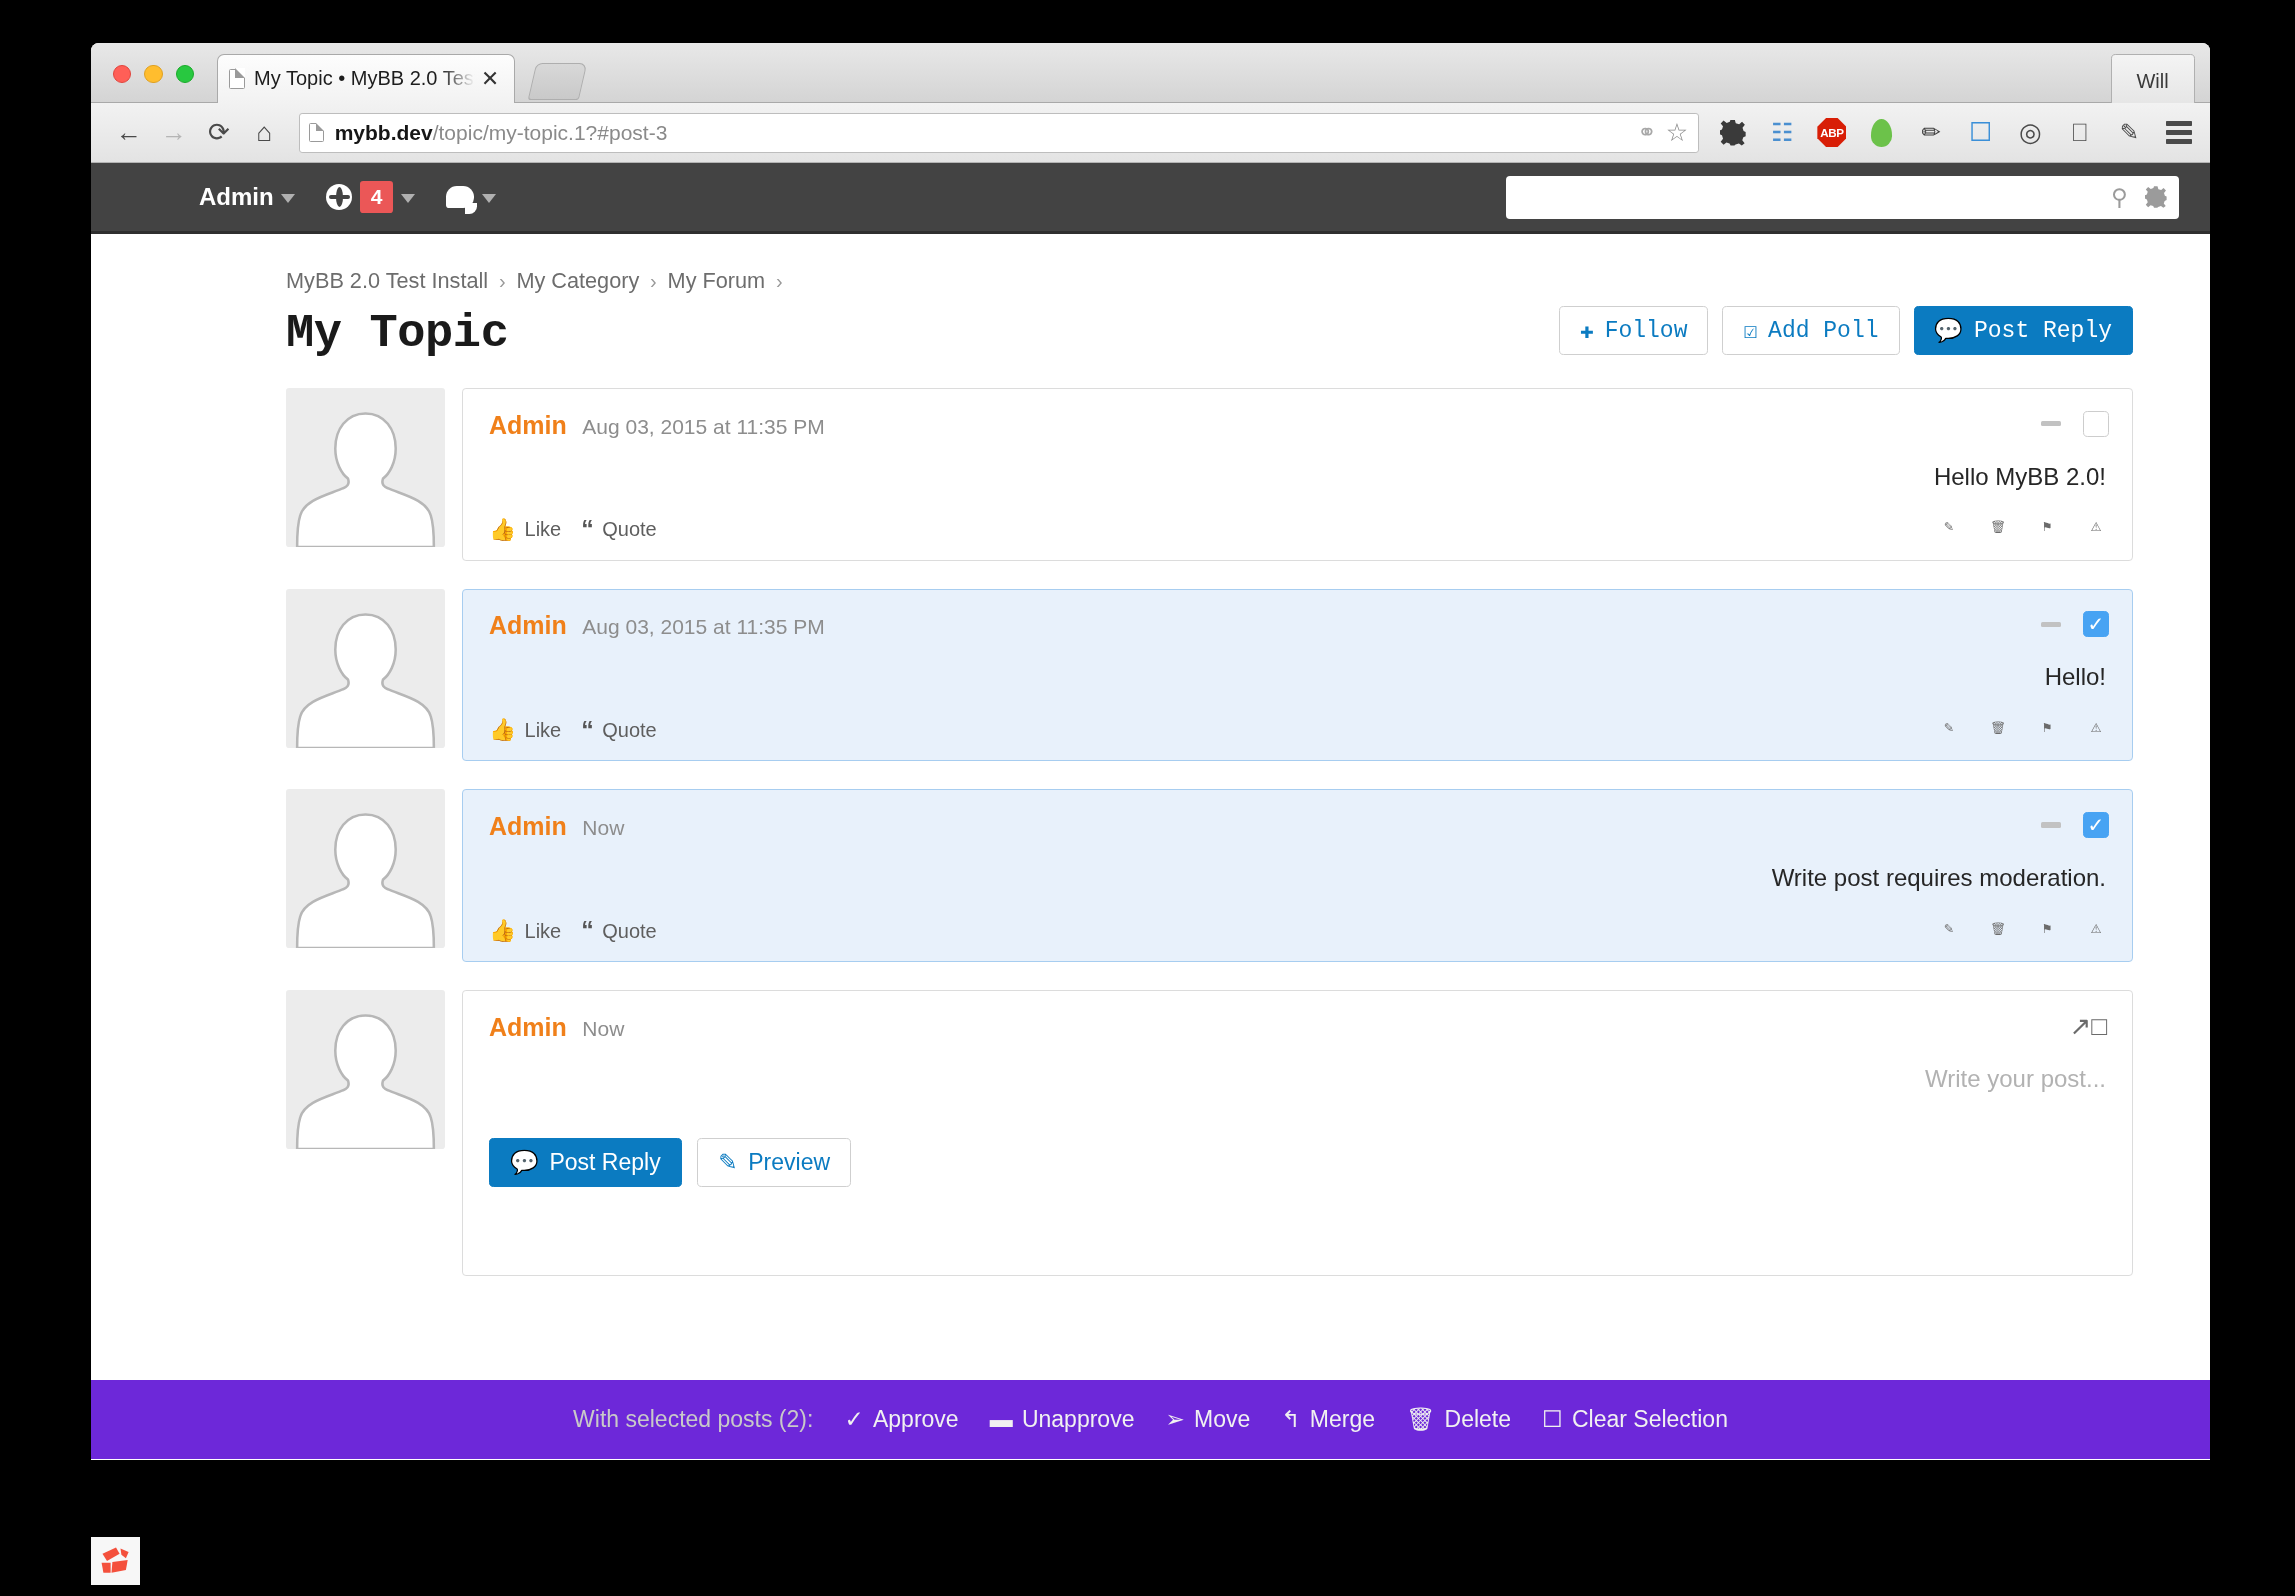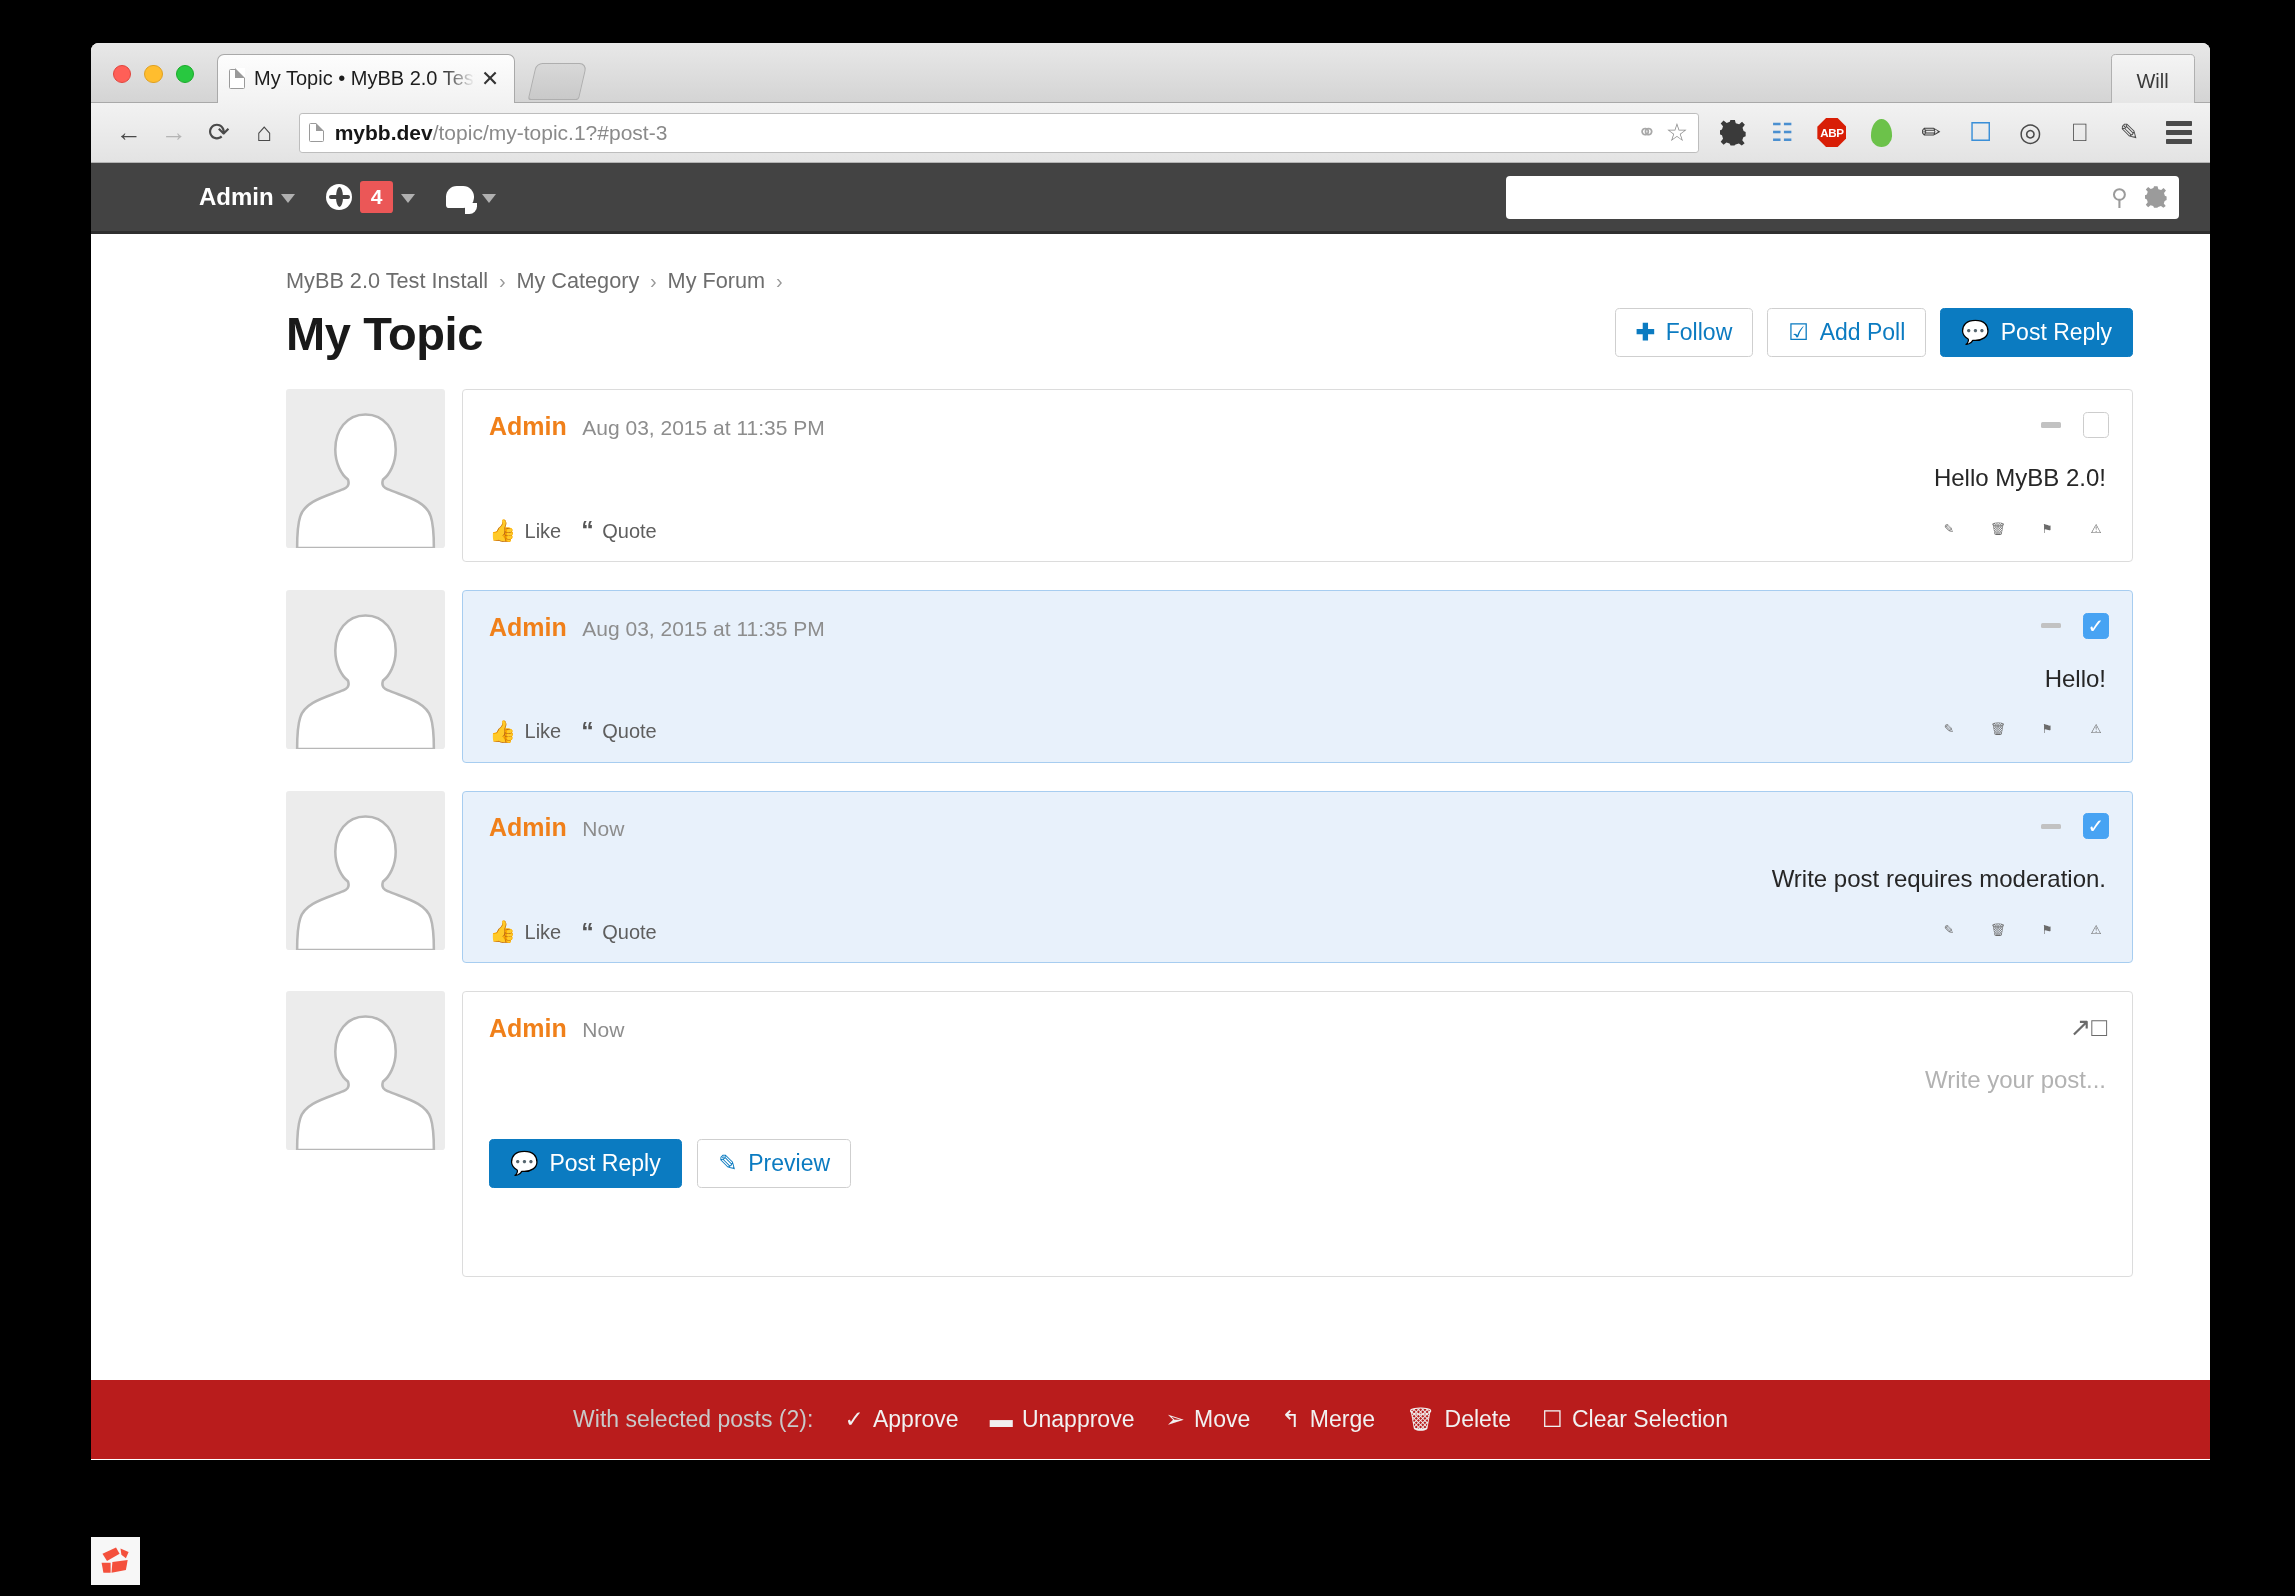--- a/index.html
+++ b/index.html
@@ -194,20 +194,21 @@
   .content { padding: 0 0 0 0; }
   .crumb {
     display:flex; align-items:center; gap: 10.8px;
     padding: 34px 0 0 195px;
     font-size: 21.7px; color: #6d6d6d;
   }
   .crumb .sep { color: #9a9a9a; font-size: 20px; }
   .title-row {
     display:flex; align-items:flex-end; justify-content: space-between;
     padding: 12.4px 77px 0 195px;
+    font-family: Liberation Mono, monospace;
   }
   .topic-title { font-size: 47px; font-weight: 700; color: #1a1a1a; letter-spacing: -0.4px; }
   .title-actions { display:flex; gap: 14px; align-items:center; padding-bottom: 4.6px; }
   .btn {
     display:flex; align-items:center; gap: 10.8px;
     height: 49px; padding: 0 20px;
     border-radius: 4.6px; font-size: 23px; white-space: nowrap;
   }
   .btn-outline { background:#fff; border:0.8px solid #cfcfcf; color:#0b7bc1; }
   .btn-primary { background:#0b7bc1; border:0.8px solid #0b7bc1; color:#fff; }
@@ -258,21 +259,21 @@
 
   
   .editor-body { min-height: 286px; padding-bottom: 15.5px; }
   .placeholder { color:#b2b2b2; font-size: 24px; margin-top: 23px; }
   .editor-btns { display:flex; gap: 15.5px; margin-top: 45px; }
   .ext-link { position:absolute; right: 25px; top: 20px; color:#6b6b6b; }
 
   
   .modbar {
     position:absolute; left:0; right:0; bottom:0;
-    height: 79px; background:#b91c1c;
+    height: 79px; background:#6d28d9;
     display:flex; align-items:center; justify-content:center;
     gap: 31px; color:#dcdcdc; font-size: 23px;
   }
   .modbar .lbl { color:#c9c9c9; }
   .mod-item { display:flex; align-items:center; gap: 9.3px; color:#f1f1f1; }
   .mybb-logo {
     position:absolute; left: 91px; bottom: 10.8px;
     width: 49px; height: 48px; background:#f7f7f7;
     display:flex; align-items:center; justify-content:center;
   }

